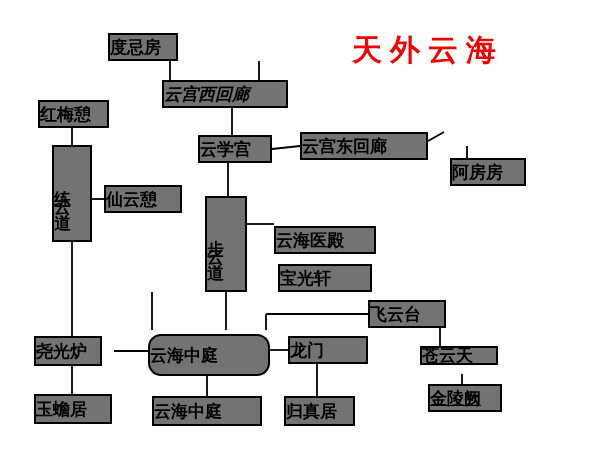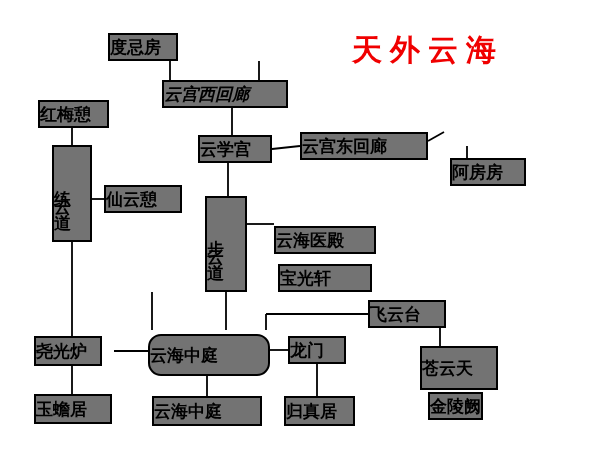--- a/index.html
+++ b/index.html
@@ -122,31 +122,31 @@
     </div>
     <div class="node" style="left: 368px; top: 300px; width: 78px; height: 28px;">
       <span>飞云台</span>
     </div>
     <div class="node" style="left: 34px; top: 336px; width: 68px; height: 30px;">
       <span>尧光炉</span>
     </div>
     <div class="node" style="left: 148px; top: 334px; width: 122px; height: 42px; border-radius: 13px;">
       <span>云海中庭</span>
     </div>
-    <div class="node" style="left: 288px; top: 336px; width: 58px; height: 28px;">
+    <div class="node" style="left: 288px; top: 336px; width: 80px; height: 28px;">
       <span>龙门</span>
     </div>
-    <div class="node" style="left: 420px; top: 346px; width: 78px; height: 44px;">
+    <div class="node" style="left: 420px; top: 346px; width: 78px; height: 19px;">
       <span>苍云天</span>
     </div>
     <div class="node" style="left: 34px; top: 394px; width: 78px; height: 30px;">
       <span>玉蟾居</span>
     </div>
     <div class="node" style="left: 152px; top: 396px; width: 110px; height: 30px;">
       <span>云海中庭</span>
     </div>
     <div class="node" style="left: 284px; top: 396px; width: 71px; height: 30px;">
       <span>归真居</span>
     </div>
-    <div class="node" style="left: 428px; top: 392px; width: 55px; height: 28px;">
+    <div class="node" style="left: 428px; top: 384px; width: 74px; height: 28px; text-decoration: underline;">
       <span>金陵阙</span>
     </div>
   </div>
 
 </body></html>

